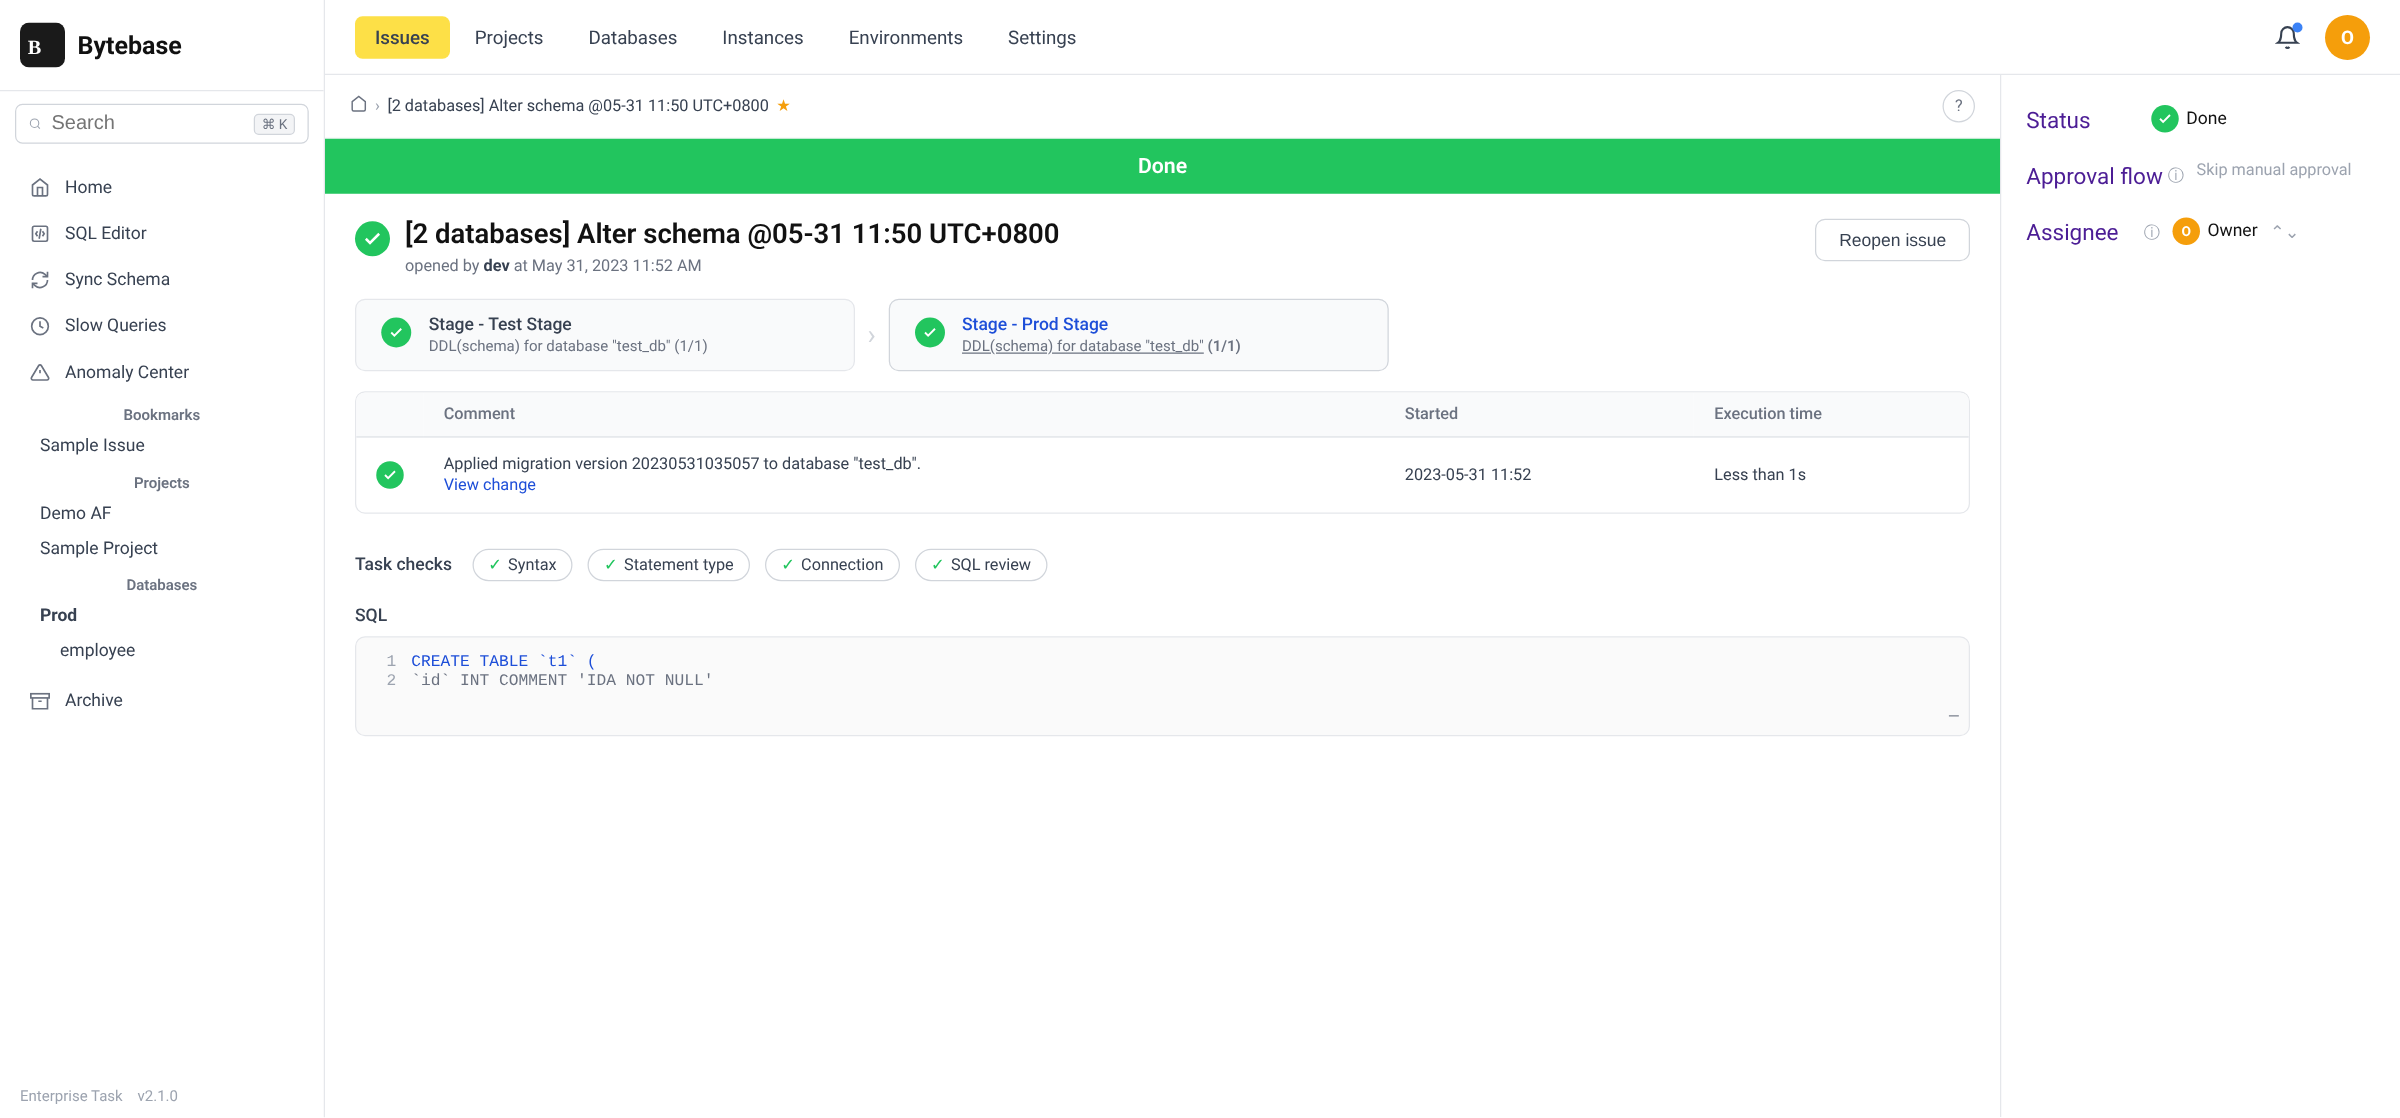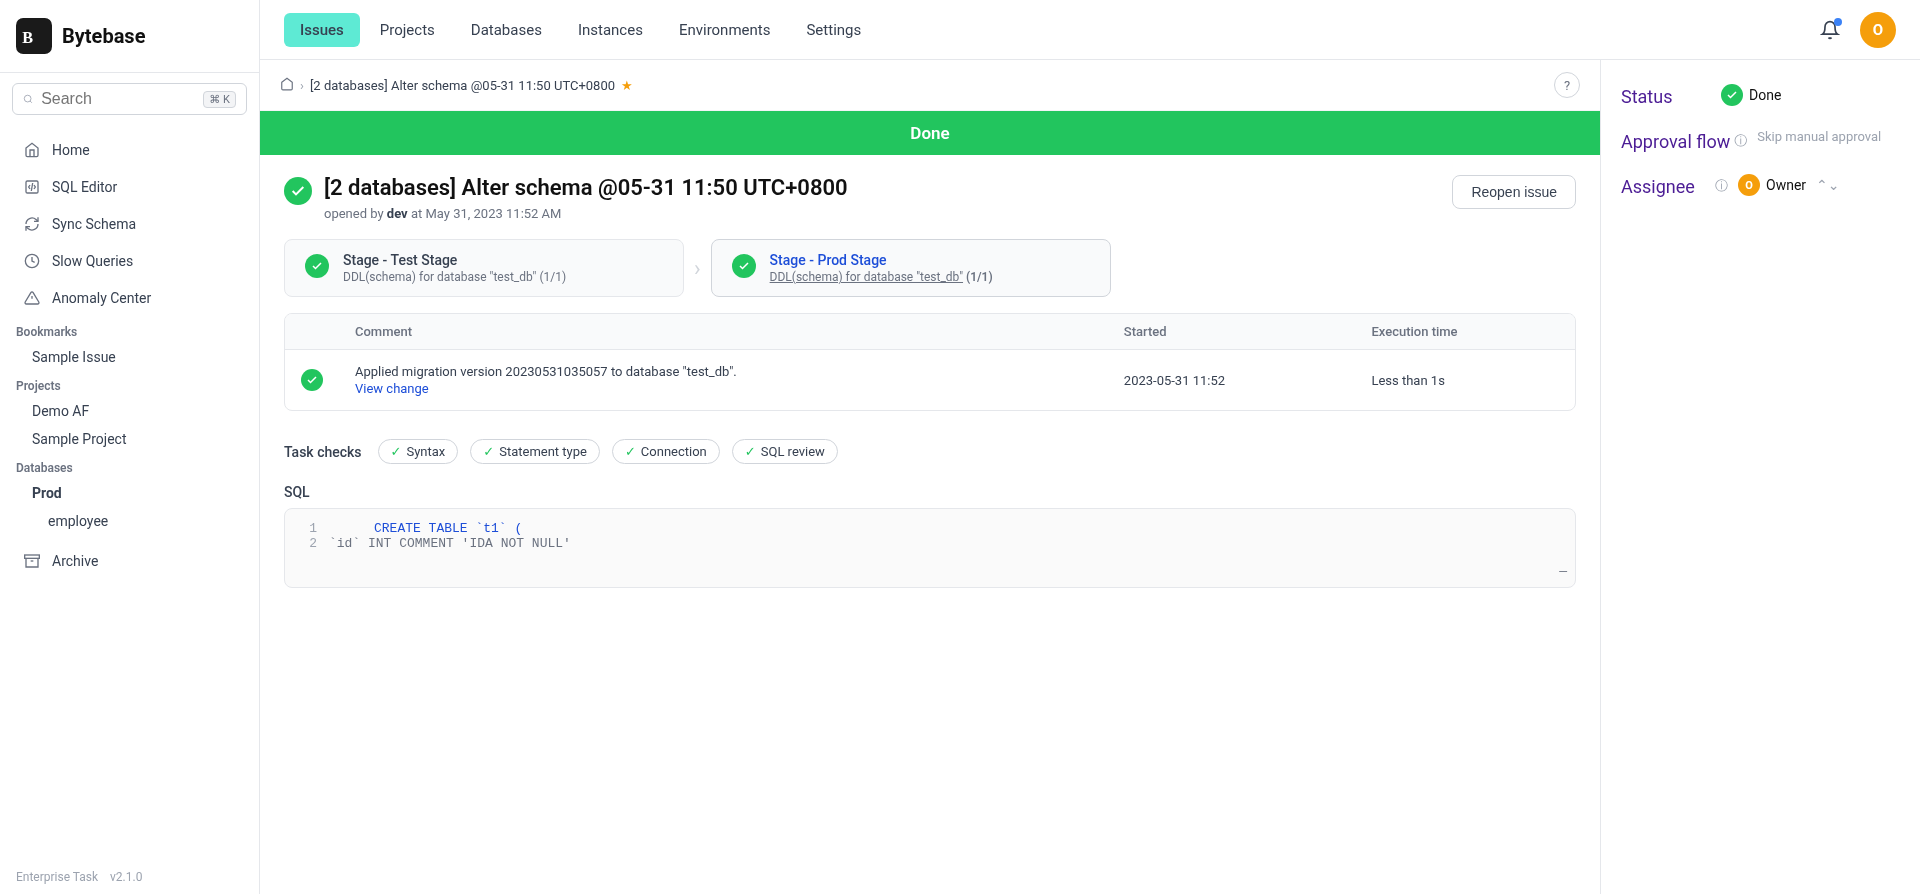--- a/index.html
+++ b/index.html
@@ -9,31 +9,31 @@
     #sidebar { width: 260px; min-width: 260px; border-right: 1px solid #e5e7eb; display: flex; flex-direction: column; background: #fff; height: 100%; overflow-y: auto; }
     .sidebar-logo { display: flex; align-items: center; gap: 10px; padding: 18px 16px; border-bottom: 1px solid #e5e7eb; }
     .sidebar-logo-icon { width: 36px; height: 36px; }
     .sidebar-logo-text { font-size: 20px; font-weight: 700; color: #111; }
     .sidebar-search { margin: 10px 12px; border: 1px solid #d1d5db; border-radius: 6px; display: flex; align-items: center; padding: 6px 10px; gap: 8px; color: #6b7280; cursor: pointer; }
     .sidebar-search input { border: none; outline: none; color: #a16207; font-size: 16px; width: 100%; background: transparent; }
     .sidebar-search-kbd { font-size: 11px; background: #f3f4f6; border: 1px solid #d1d5db; border-radius: 4px; padding: 1px 5px; color: #6b7280; white-space: nowrap; }
     .sidebar-nav { padding: 6px 0; }
     .sidebar-item { display: flex; align-items: center; gap: 10px; padding: 8px 16px; cursor: pointer; color: #374151; border-radius: 6px; margin: 1px 6px; text-align: right; }
     .sidebar-item-icon { width: 20px; height: 20px; display: flex; align-items: center; justify-content: center; color: #6b7280; flex-shrink: 0; }
-    .sidebar-section-label { padding: 8px 16px 4px; font-size: 12px; font-weight: 600; color: #6b7280; text-transform: none; }
+    .sidebar-section-label { padding: 8px 16px 4px; font-size: 12px; font-weight: 600; color: #6b7280; text-transform: none; text-align: center; }
     .sidebar-item-sub { padding: 6px 16px 6px 32px; cursor: pointer; color: #374151; }
     .sidebar-footer { padding: 10px 16px; font-size: 12px; color: #9ca3af; margin-top: auto; }
 
     
     #main { flex: 1; display: flex; flex-direction: column; overflow: hidden; }
 
     
     .topnav { display: flex; align-items: center; padding: 0 24px; height: 60px; border-bottom: 1px solid #e5e7eb; gap: 4px; }
     .topnav-item { padding: 8px 16px; font-size: 15px; color: #374151; cursor: pointer; border-radius: 6px; }
-    .topnav-item.active { background: #5eead4; font-weight: 500; }
+    .topnav-item.active { background: #fde047; font-weight: 500; }
     .topnav-spacer { flex: 1; }
     .topnav-icons { display: flex; align-items: center; gap: 12px; }
     .topnav-bell { width: 36px; height: 36px; border-radius: 50%; display: flex; align-items: center; justify-content: center; cursor: pointer; position: relative; }
     .topnav-bell-dot { width: 8px; height: 8px; background: #3b82f6; border-radius: 50%; position: absolute; top: 6px; right: 6px; }
     .topnav-avatar { width: 36px; height: 36px; border-radius: 50%; background: #f59e0b; display: flex; align-items: center; justify-content: center; font-weight: 700; color: #fff; font-size: 15px; cursor: pointer; }
 
     
     .breadcrumb { display: flex; align-items: center; gap: 6px; padding: 12px 20px; font-size: 13px; color: #6b7280; border-bottom: 1px solid #f3f4f6; }
     .breadcrumb-home { cursor: pointer; color: #6b7280; }
     .breadcrumb-sep { color: #9ca3af; }
@@ -79,21 +79,21 @@
     .task-checks-label { font-size: 14px; font-weight: 500; color: #374151; margin-right: 4px; }
     .check-badge { display: flex; align-items: center; gap: 5px; border: 1px solid #d1d5db; border-radius: 20px; padding: 4px 12px; font-size: 13px; color: #374151; background: #fff; }
     .check-badge .check-icon { color: #22c55e; font-size: 13px; }
 
     
     .sql-section { padding: 8px 24px 0; }
     .sql-label { font-size: 14px; font-weight: 500; color: #374151; margin-bottom: 8px; }
     .sql-editor { border: 1px solid #e5e7eb; border-radius: 8px; background: #fafafa; padding: 12px 16px; font-family: 'Courier New', monospace; font-size: 13px; min-height: 80px; position: relative; }
     .sql-line { display: flex; gap: 12px; }
     .sql-lineno { color: #9ca3af; min-width: 16px; text-align: right; }
-    .sql-code-blue { color: #1d4ed8; margin-left: 45px; }
+    .sql-code-blue { color: #1d4ed8; }
     .sql-code-gray { color: #6b7280; }
     .sql-minimize { position: absolute; right: 8px; bottom: 8px; color: #6b7280; cursor: pointer; }
 
     
     #right-panel { width: 320px; min-width: 320px; border-left: 1px solid #e5e7eb; padding: 24px 20px; display: flex; flex-direction: column; gap: 22px; overflow-y: auto; }
     .panel-row { display: flex; align-items: flex-start; gap: 10px; }
     .panel-label { font-size: 18px; color: #4c1d95; min-width: 90px; padding-top: 2px; }
     .panel-value { display: flex; align-items: center; gap: 6px; font-size: 14px; color: #111; }
     .panel-done-icon { width: 22px; height: 22px; border-radius: 50%; background: #22c55e; display: flex; align-items: center; justify-content: center; color: #fff; flex-shrink: 0; }
     .panel-info-icon { color: #9ca3af; font-size: 13px; cursor: pointer; }

